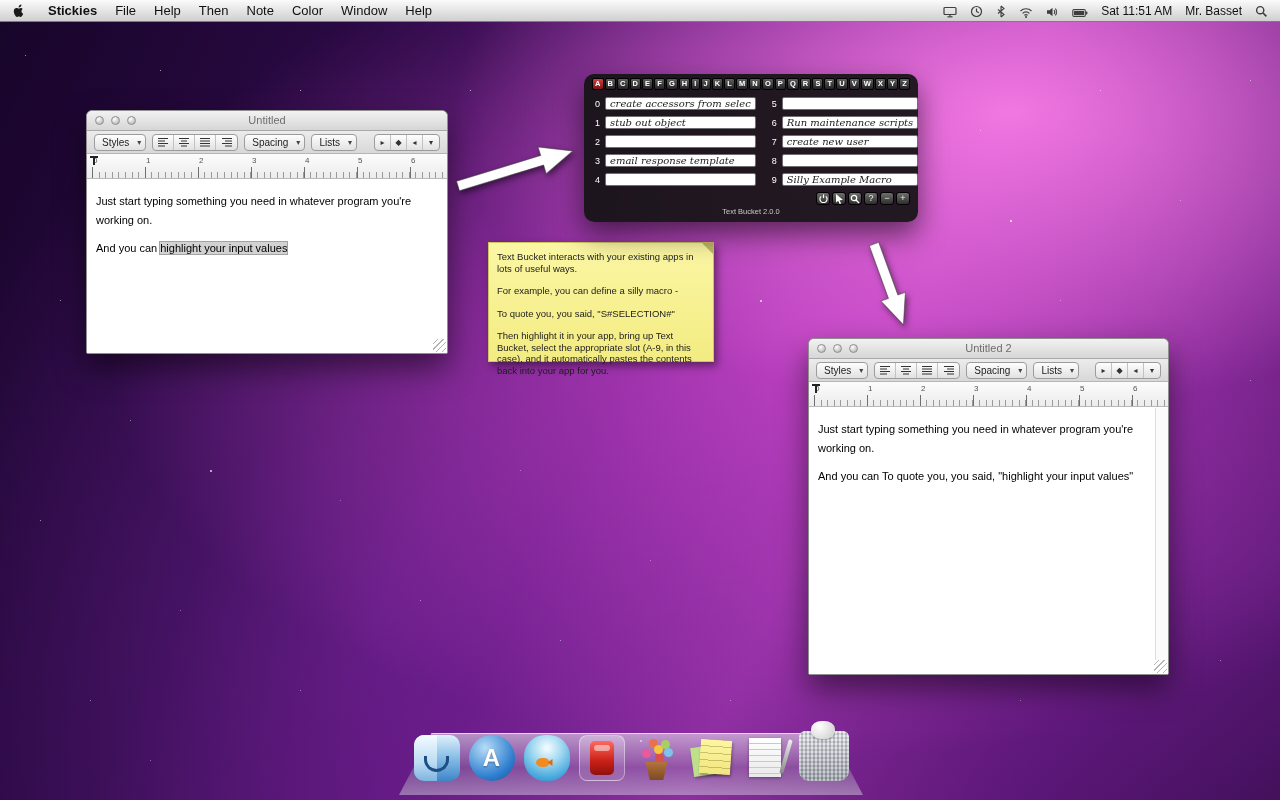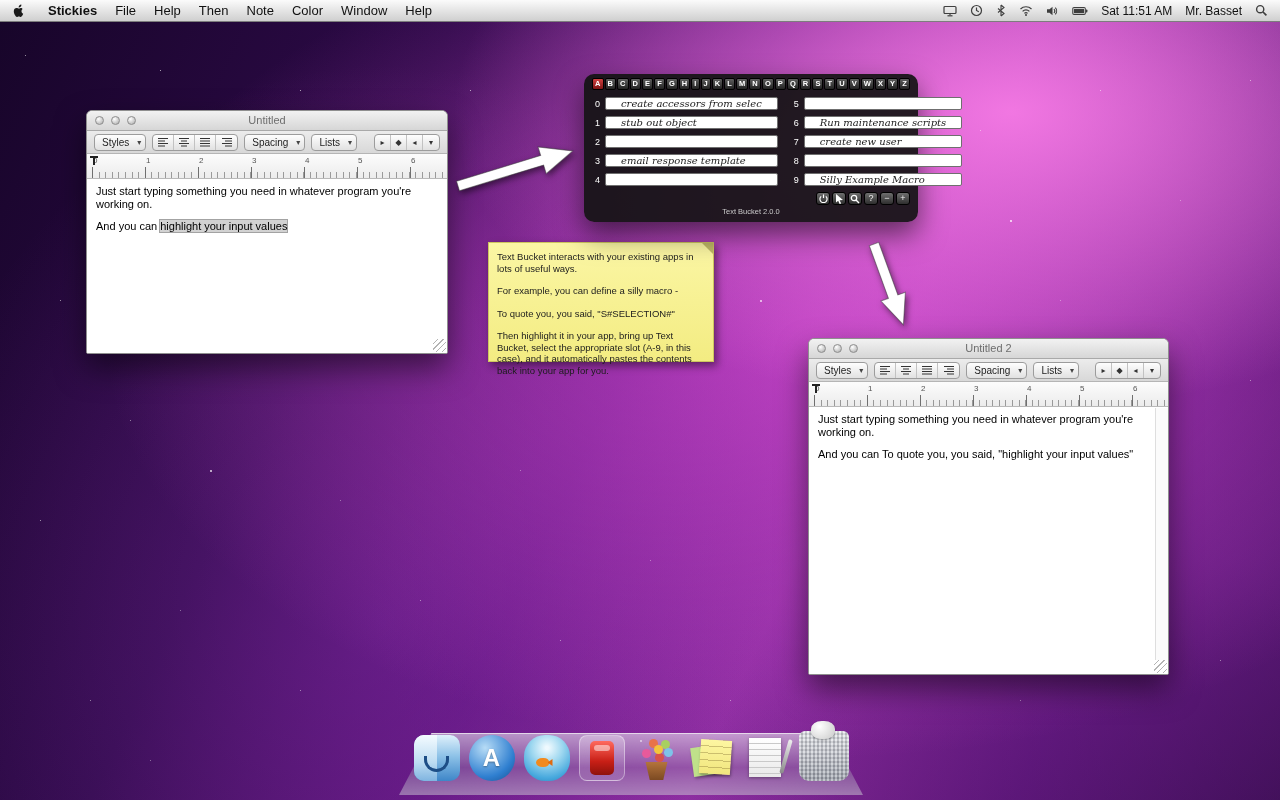--- a/index.html
+++ b/index.html
@@ -31,21 +31,21 @@
   .stars::after{content:"";position:absolute;width:2px;height:2px;background:transparent;border-radius:50%;
     box-shadow:350px 260px rgba(255,255,255,.9),760px 300px rgba(255,255,255,.8),1120px 430px rgba(255,255,255,.8),
     210px 470px rgba(255,255,255,.85),1010px 220px rgba(255,255,255,.9),640px 740px rgba(255,255,255,.7);}
 
   
   .menubar{position:absolute;top:0;left:0;width:1280px;height:22px;display:flex;align-items:center;
     background:linear-gradient(180deg,#fbfbfb,#cfcfcf);border-bottom:1px solid #7d7d7d;font-size:13px;color:#111;z-index:50;}
   .apple{margin:0 14px 0 12px;display:flex;align-items:center;}
   .menu-item{padding:12px 9px;line-height:22px;}
   .menu-item.app-name{font-weight:bold;}
-  .menu-right{margin-left:auto;display:flex;align-items:center;gap:13px;padding-right:12px;}
+  .menu-right{margin-left:auto;display:flex;align-items:flex-end;gap:13px;padding-right:12px;}
   .status-icon{display:flex;align-items:center;opacity:.85;}
   .mb-clock,.mb-user{font-size:12px;color:#111;}
 
   
   .macwin{position:absolute;border:1px solid #8f8f8f;border-radius:6px 6px 2px 2px;background:#fff;
     box-shadow:0 14px 30px rgba(0,0,0,.5);overflow:hidden;}
   .titlebar{position:relative;height:20px;background:linear-gradient(180deg,#f2f2f2,#d6d6d6);
     border-bottom:1px solid #a9a9a9;border-radius:5px 5px 0 0;}
   .lights{position:absolute;left:8px;top:5px;display:flex;gap:7px;}
   .light{width:9px;height:9px;border-radius:50%;border:1px solid #8e8e8e;
@@ -66,22 +66,22 @@
   .tabstop-btn:last-child{border-right:none;}
   .ruler{position:relative;height:25px;background:linear-gradient(180deg,#fcfcfc,#ececec);border-bottom:1px solid #b9b9b9;}
   .ruler::before{content:"";position:absolute;left:5px;right:2px;bottom:0;height:6px;
     background:repeating-linear-gradient(90deg,#9a9a9a 0 1px,transparent 1px 6.6px);}
   .ruler::after{content:"";position:absolute;left:5px;right:2px;bottom:0;height:11px;
     background:repeating-linear-gradient(90deg,#6f6f6f 0 1px,transparent 1px 53px);}
   .ruler-num{position:absolute;top:2px;font-size:8px;color:#555;}
   .ruler-marker{position:absolute;left:3px;top:2px;width:8px;height:9px;z-index:2;}
   .ruler-marker::before{content:"";position:absolute;left:3px;top:0;width:2px;height:9px;background:#222;}
   .ruler-marker::after{content:"";position:absolute;left:0;top:0;width:8px;height:2px;background:#222;}
-  .textbody{position:absolute;left:0;right:0;top:69px;bottom:0;background:#fff;padding:5px 9px;
-    font-size:11px;color:#000;line-height:13px;}
+  .textbody{position:absolute;left:0;right:0;top:69px;bottom:0;background:#fff;padding:12px 9px;
+    font-size:11px;color:#000;line-height:19px;}
   .t-line + .t-line{margin-top:9px;}
   .sel{background:#d2d2d2;box-shadow:0 0 0 1px #a3a3a3;}
   .v-scroll{position:absolute;top:69px;bottom:14px;right:0;width:13px;background:#fbfbfb;border-left:1px solid #dedede;}
   .resize-grip{position:absolute;right:1px;bottom:1px;width:13px;height:13px;
     background:repeating-linear-gradient(135deg,transparent 0 3px,#b4b4b4 3px 4px);}
 
   #window1{left:86px;top:110px;width:362px;height:244px;}
   #window2{left:808px;top:338px;width:361px;height:337px;}
 
   
@@ -91,21 +91,21 @@
   .tb-key{flex:1 1 auto;height:12px;border-radius:2px;border:1px solid #000;color:#fff;
     background:linear-gradient(180deg,#5e5e5e,#232323);font-size:7.5px;font-weight:bold;
     text-align:center;line-height:10px;}
   .tb-key.active{background:linear-gradient(180deg,#d04040,#7e1414);}
   .tb-cols{display:flex;gap:13px;}
   .tb-col{flex:1 1 0;display:flex;flex-direction:column;gap:6px;}
   .tb-row{display:flex;align-items:center;gap:5px;}
   .tb-num{width:8px;text-align:right;color:#fff;font-size:9px;}
   .tb-field{flex:1;height:13px;background:#fff;border:1px solid #6f6f6f;border-radius:2px;
     font-family:"DejaVu Serif",serif;font-style:italic;font-size:10px;line-height:12px;color:#1a1a1a;
-    padding:0 15px;white-space:nowrap;overflow:hidden;}
+    padding:0 4px;white-space:nowrap;overflow:hidden;}
   .tb-bottom{display:flex;justify-content:flex-end;gap:2px;margin-top:6px;}
   .tb-btn{width:14px;height:13px;border-radius:3px;border:1px solid #000;color:#eee;
     background:linear-gradient(180deg,#6e6e6e,#2e2e2e);font-size:9px;line-height:11px;text-align:center;
     display:flex;align-items:center;justify-content:center;}
   .tb-version{text-align:center;color:#c9c9c9;font-size:7.5px;margin-top:2px;}
 
   
   #sticky{position:absolute;left:488px;top:242px;width:226px;height:120px;
     background:linear-gradient(180deg,#fbf6a4,#f3ec82);border:1px solid #cdc65f;
     box-shadow:3px 4px 8px rgba(0,0,0,.45);padding:8px 8px 6px 8px;z-index:15;}

